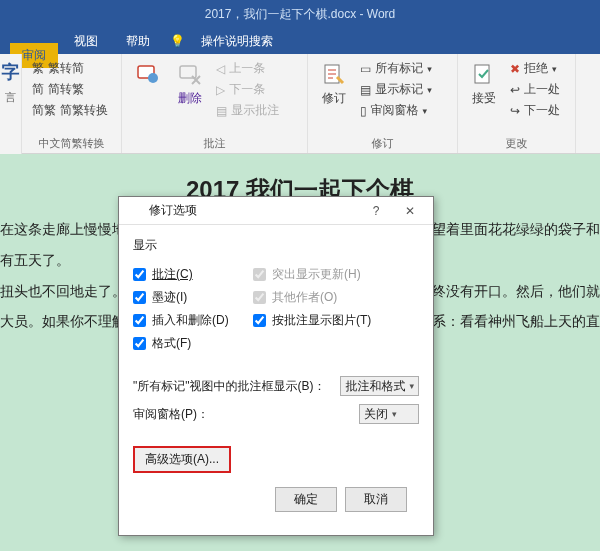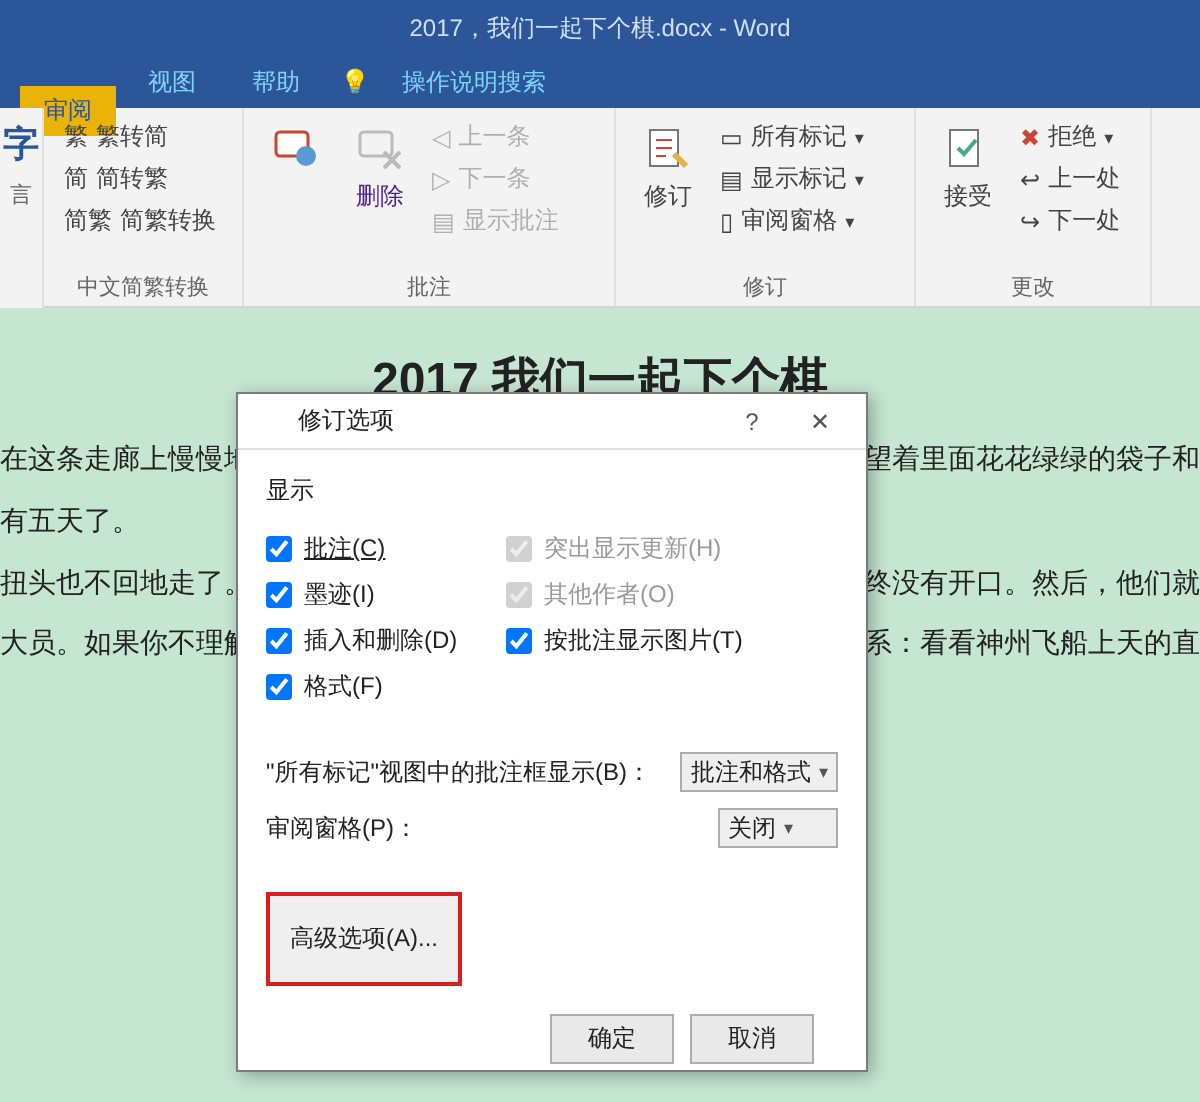--- a/index.html
+++ b/index.html
@@ -1,19 +1,19 @@
 <!DOCTYPE html>
 <html><head>
 <meta charset="utf-8">
 <style>
   * { margin: 0; padding: 0; box-sizing: border-box; font-family: "Microsoft YaHei", sans-serif; }
   body { width: 600px; height: 551px; background: #c5e6d1; overflow: hidden; position: relative; }
   .titlebar { height: 28px; background: #2b579a; color: #cfe0f4; font-size: 12px; text-align: center; line-height: 28px; }
   .ribbon-tabs { height: 26px; background: #2b579a; display: flex; align-items: center; padding-left: 10px; gap: 4px; }
-  .ribbon-tabs .tab { color: #7dd3fc; font-size: 12px; padding: 4px 12px; cursor: pointer; }
+  .ribbon-tabs .tab { color: #ffffff; font-size: 12px; padding: 4px 12px; cursor: pointer; }
   .ribbon-tabs .tab.active { background: #eab308; color: #2b579a; margin-top: 28px; }
   .ribbon-tabs .help-icon { color: #fff; font-size: 12px; margin-left: 4px; }
   .ribbon { background: #f3f3f3; border-bottom: 1px solid #d4d4d4; height: 100px; display: flex; }
   .group { border-right: 1px solid #e1e1e1; padding: 4px 6px 2px 6px; display: flex; flex-direction: column; justify-content: space-between; }
   .group-label { font-size: 11px; color: #666; text-align: center; padding-top: 2px; }
   .gbtn { font-size: 12px; color: #444; padding: 2px 4px; display: flex; align-items: center; gap: 4px; white-space: nowrap; cursor: pointer; }
   .gbtn.disabled { color: #b0b0b0; cursor: default; }
   .bigbtn { display: flex; flex-direction: column; align-items: center; font-size: 12px; color: #444; padding: 2px 6px; cursor: pointer; gap: 2px; }
   .bigbtn.disabled { color: #4c1d95; }
   .icon-box { width: 28px; height: 28px; display: flex; align-items: center; justify-content: center; }
@@ -33,21 +33,21 @@
   .chk-row input { width: 13px; height: 13px; }
   .chk-row.disabled { color: #9a9a9a; }
   .two-col { display: flex; }
   .colL { width: 120px; }
   .colR { flex: 1; }
   .field-row { display: flex; align-items: center; gap: 6px; margin: 8px 0; }
   .field-row label { flex: 1; }
   .select { border: 1px solid #adadad; background: #efefef; height: 20px; display: inline-flex; align-items: center; padding: 0 4px; gap: 4px; cursor: pointer; }
   .select .arrow { font-size: 9px; color: #555; }
   .dlg-btns { display: flex; gap: 10px; padding: 6px 14px 4px 14px; }
-  .btn { border: 1px solid #adadad; background: #efefef; padding: 13px 10px; font-size: 12px; cursor: pointer; min-width: 74px; text-align: center; }
+  .btn { border: 1px solid #adadad; background: #efefef; padding: 3px 10px; font-size: 12px; cursor: pointer; min-width: 74px; text-align: center; }
   .btn.hl { border: 2px solid #d61f1f; }
   .dlg-footer { display: flex; justify-content: flex-end; gap: 8px; padding: 10px 26px 12px 14px; }
   .fbtn { border: 1px solid #adadad; background: #e9e9e9; padding: 3px 18px; font-size: 12px; cursor: pointer; }
   .u { text-decoration: underline; }
   .leftedge { position:absolute; left:0; top:54px; width:22px; height:100px; background:#f3f3f3; border-right:1px solid #e1e1e1; display:flex; flex-direction:column; align-items:center; padding-top:6px; gap:6px; }
 </style>
 </head>
 <body>
 
 <div class="titlebar">2017，我们一起下个棋.docx - Word</div>

